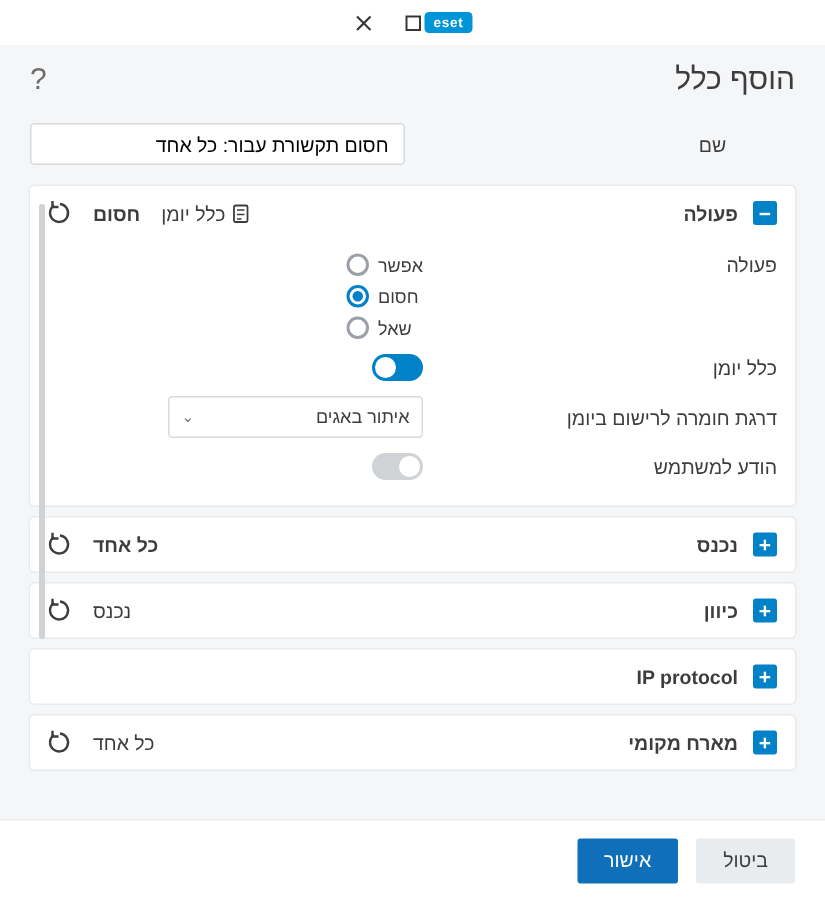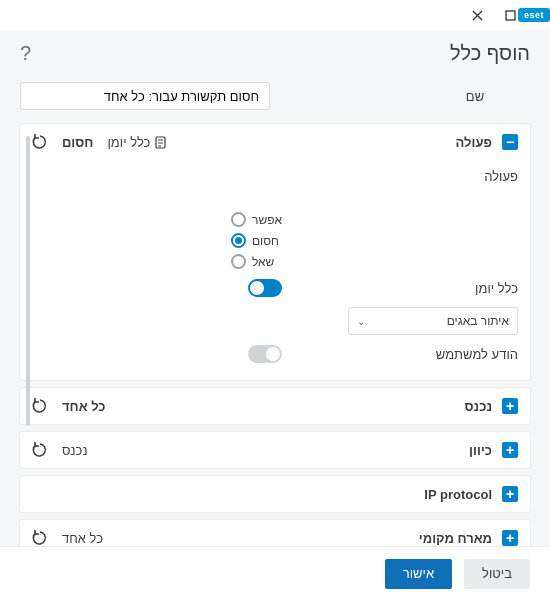--- a/index.html
+++ b/index.html
@@ -1,18 +1,18 @@
 <!DOCTYPE html>
 <html dir="rtl"><head>
 <meta charset="utf-8">
 <style>
 * { box-sizing: border-box; margin: 0; padding: 0; font-family: Arial, sans-serif; }
 body { width: 550px; height: 600px; background: #fff; overflow: hidden; direction: rtl; }
 
-.titlebar { height: 30px; display: flex; align-items: center; justify-content: flex-end; padding: 0 0; background: #fff; direction: ltr; }
+.titlebar { height: 30px; display: flex; align-items: center; justify-content: center; padding: 0 0; background: #fff; direction: ltr; }
 .titlebar-left { display: flex; gap: 18px; align-items: center; }
 .tb-icon { width: 15px; height: 15px; display: flex; align-items: center; justify-content: center; color: #333; }
 .titlebar-right { display: flex; align-items: center; gap: 6px; }
 .brand-badge { background: #0094d8; color: #fff; font-size: 9px; font-weight: bold; padding: 2px 6px; border-radius: 3px; letter-spacing: 0.5px; }
 .brand-text { color: #8a8f94; font-size: 12px; letter-spacing: 0.5px; }
 
 .content-area { background: #f5f6f7; height: 516px; position: relative; direction: rtl; }
 .header-row { display: flex; justify-content: space-between; align-items: flex-start; padding: 12px 20px 6px 20px; }
 .page-title { font-size: 20px; color: #3d3d3d; font-weight: normal; }
 .help-ic { color: #6d6d6d; font-size: 20px; }
@@ -38,21 +38,21 @@
 .expand-ic { width: 16px; height: 16px; background: #0081c8; color: #fff; display: flex; align-items: center; justify-content: center; font-size: 14px; font-weight: bold; border-radius: 2px; line-height: 1; }
 .panel-title { font-size: 13px; font-weight: bold; color: #3d3d3d; }
 .summary { font-size: 13px; color: #3d3d3d; font-weight: bold; }
 .summary.light { font-weight: normal; }
 .reset-ic { color: #3d3d3d; }
 .log-ic { display: flex; align-items: center; gap: 4px; color: #3d3d3d; font-size: 13px; }
 
 .panel-body { padding: 4px 12px 12px 12px; }
 .prow { display: flex; align-items: center; justify-content: space-between; padding: 5px 0; }
 .prow .lbl { font-size: 13px; color: #3d3d3d; }
-.radio-group { display: flex; flex-direction: column; gap: 6px; align-items: flex-end; margin-left: 6px; margin-top: 43px; }
+.radio-group { display: flex; flex-direction: column; gap: 6px; align-items: flex-end; margin-left: 6px; }
 .radio-item { display: flex; flex-direction: row-reverse; align-items: center; gap: 6px; font-size: 12px; color: #3d3d3d; }
 .radio { width: 15px; height: 15px; border-radius: 50%; border: 2px solid #9aa0a5; background: #fff; position: relative; }
 .radio.sel { border-color: #0081c8; }
 .radio.sel::after { content: ""; position: absolute; width: 7px; height: 7px; background: #0081c8; border-radius: 50%; top: 2px; left: 2px; }
 
 .select { width: 170px; height: 28px; border: 1px solid #d7dadd; border-radius: 3px; background: #fff; display: flex; align-items: center; justify-content: space-between; padding: 0 8px; font-size: 12px; color: #3d3d3d; }
 .chev { color: #6d6d6d; font-size: 10px; }
 
 .footer { height: 54px; background: #fff; border-top: 1px solid #e8eaec; display: flex; align-items: center; justify-content: flex-start; gap: 12px; padding: 0 20px; direction: rtl; }
 .btn { height: 30px; padding: 0 18px; font-size: 13px; border-radius: 2px; display: flex; align-items: center; }
@@ -143,20 +143,21 @@
         </div>
         <div class="prow">
           <div class="lbl">כלל יומן</div>
           <div class="ctrl-col">
               <div class="toggle on">
                 <div class="knob"></div>
               </div>
             </div>
         </div>
         <div class="prow">
+          <div class="lbl">דרגת חומרה לרישום ביומן</div>
           <div class="ctrl-col">
             <div class="select">
               <span>איתור באגים</span>
               <span class="chev">⌄</span>
             </div>
           </div>
         </div>
         <div class="prow">
           <div class="lbl">הודע למשתמש</div>
           <div class="ctrl-col">

